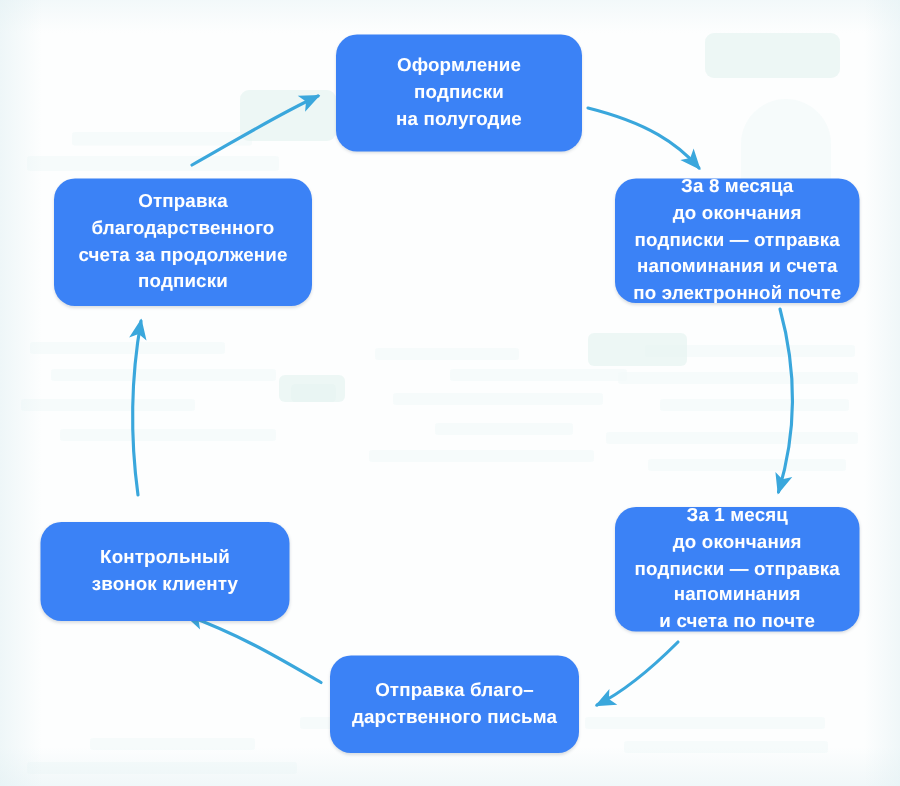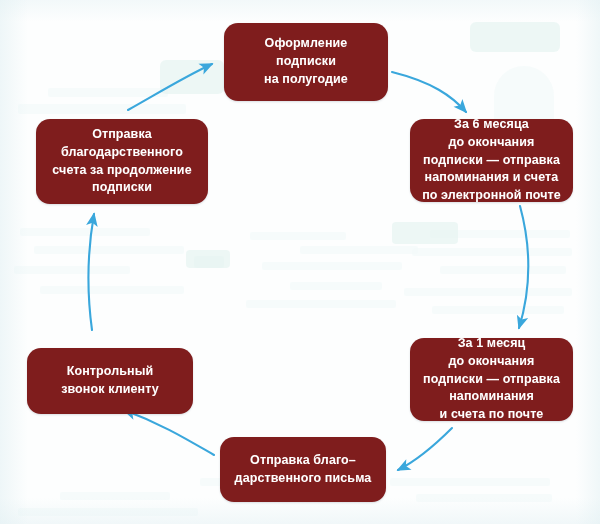--- a/index.html
+++ b/index.html
@@ -57,21 +57,21 @@
 
   
   .node {
     position: absolute;
     z-index: 3;
     box-sizing: border-box;
     display: flex;
     align-items: center;
     justify-content: center;
     text-align: center;
-    background: #7f1d1d;
+    background: #3b82f6;
     color: #ffffff;
     border-radius: 14px;
     font-weight: bold;
     font-size: 12.5px;
     line-height: 1.42;
     letter-spacing: 0.1px;
     padding: 6px 10px;
     box-shadow: 0 1px 2px rgba(60,75,100,0.18);
     text-shadow: 0 0 1px rgba(255,255,255,0.12);
   }
@@ -164,21 +164,21 @@
   </svg>
 
 
   <div class="node" id="node-top">
     <span class="node-text">Оформление
 подписки
 на полугодие</span>
   </div>
 
   <div class="node" id="node-right-top">
-    <span class="node-text">За 6 месяца
+    <span class="node-text">За 8 месяца
 до окончания
 подписки — отправка
 напоминания и счета
 по электронной почте</span>
   </div>
 
   <div class="node" id="node-right-bot">
     <span class="node-text">За 1 месяц
 до окончания
 подписки — отправка

